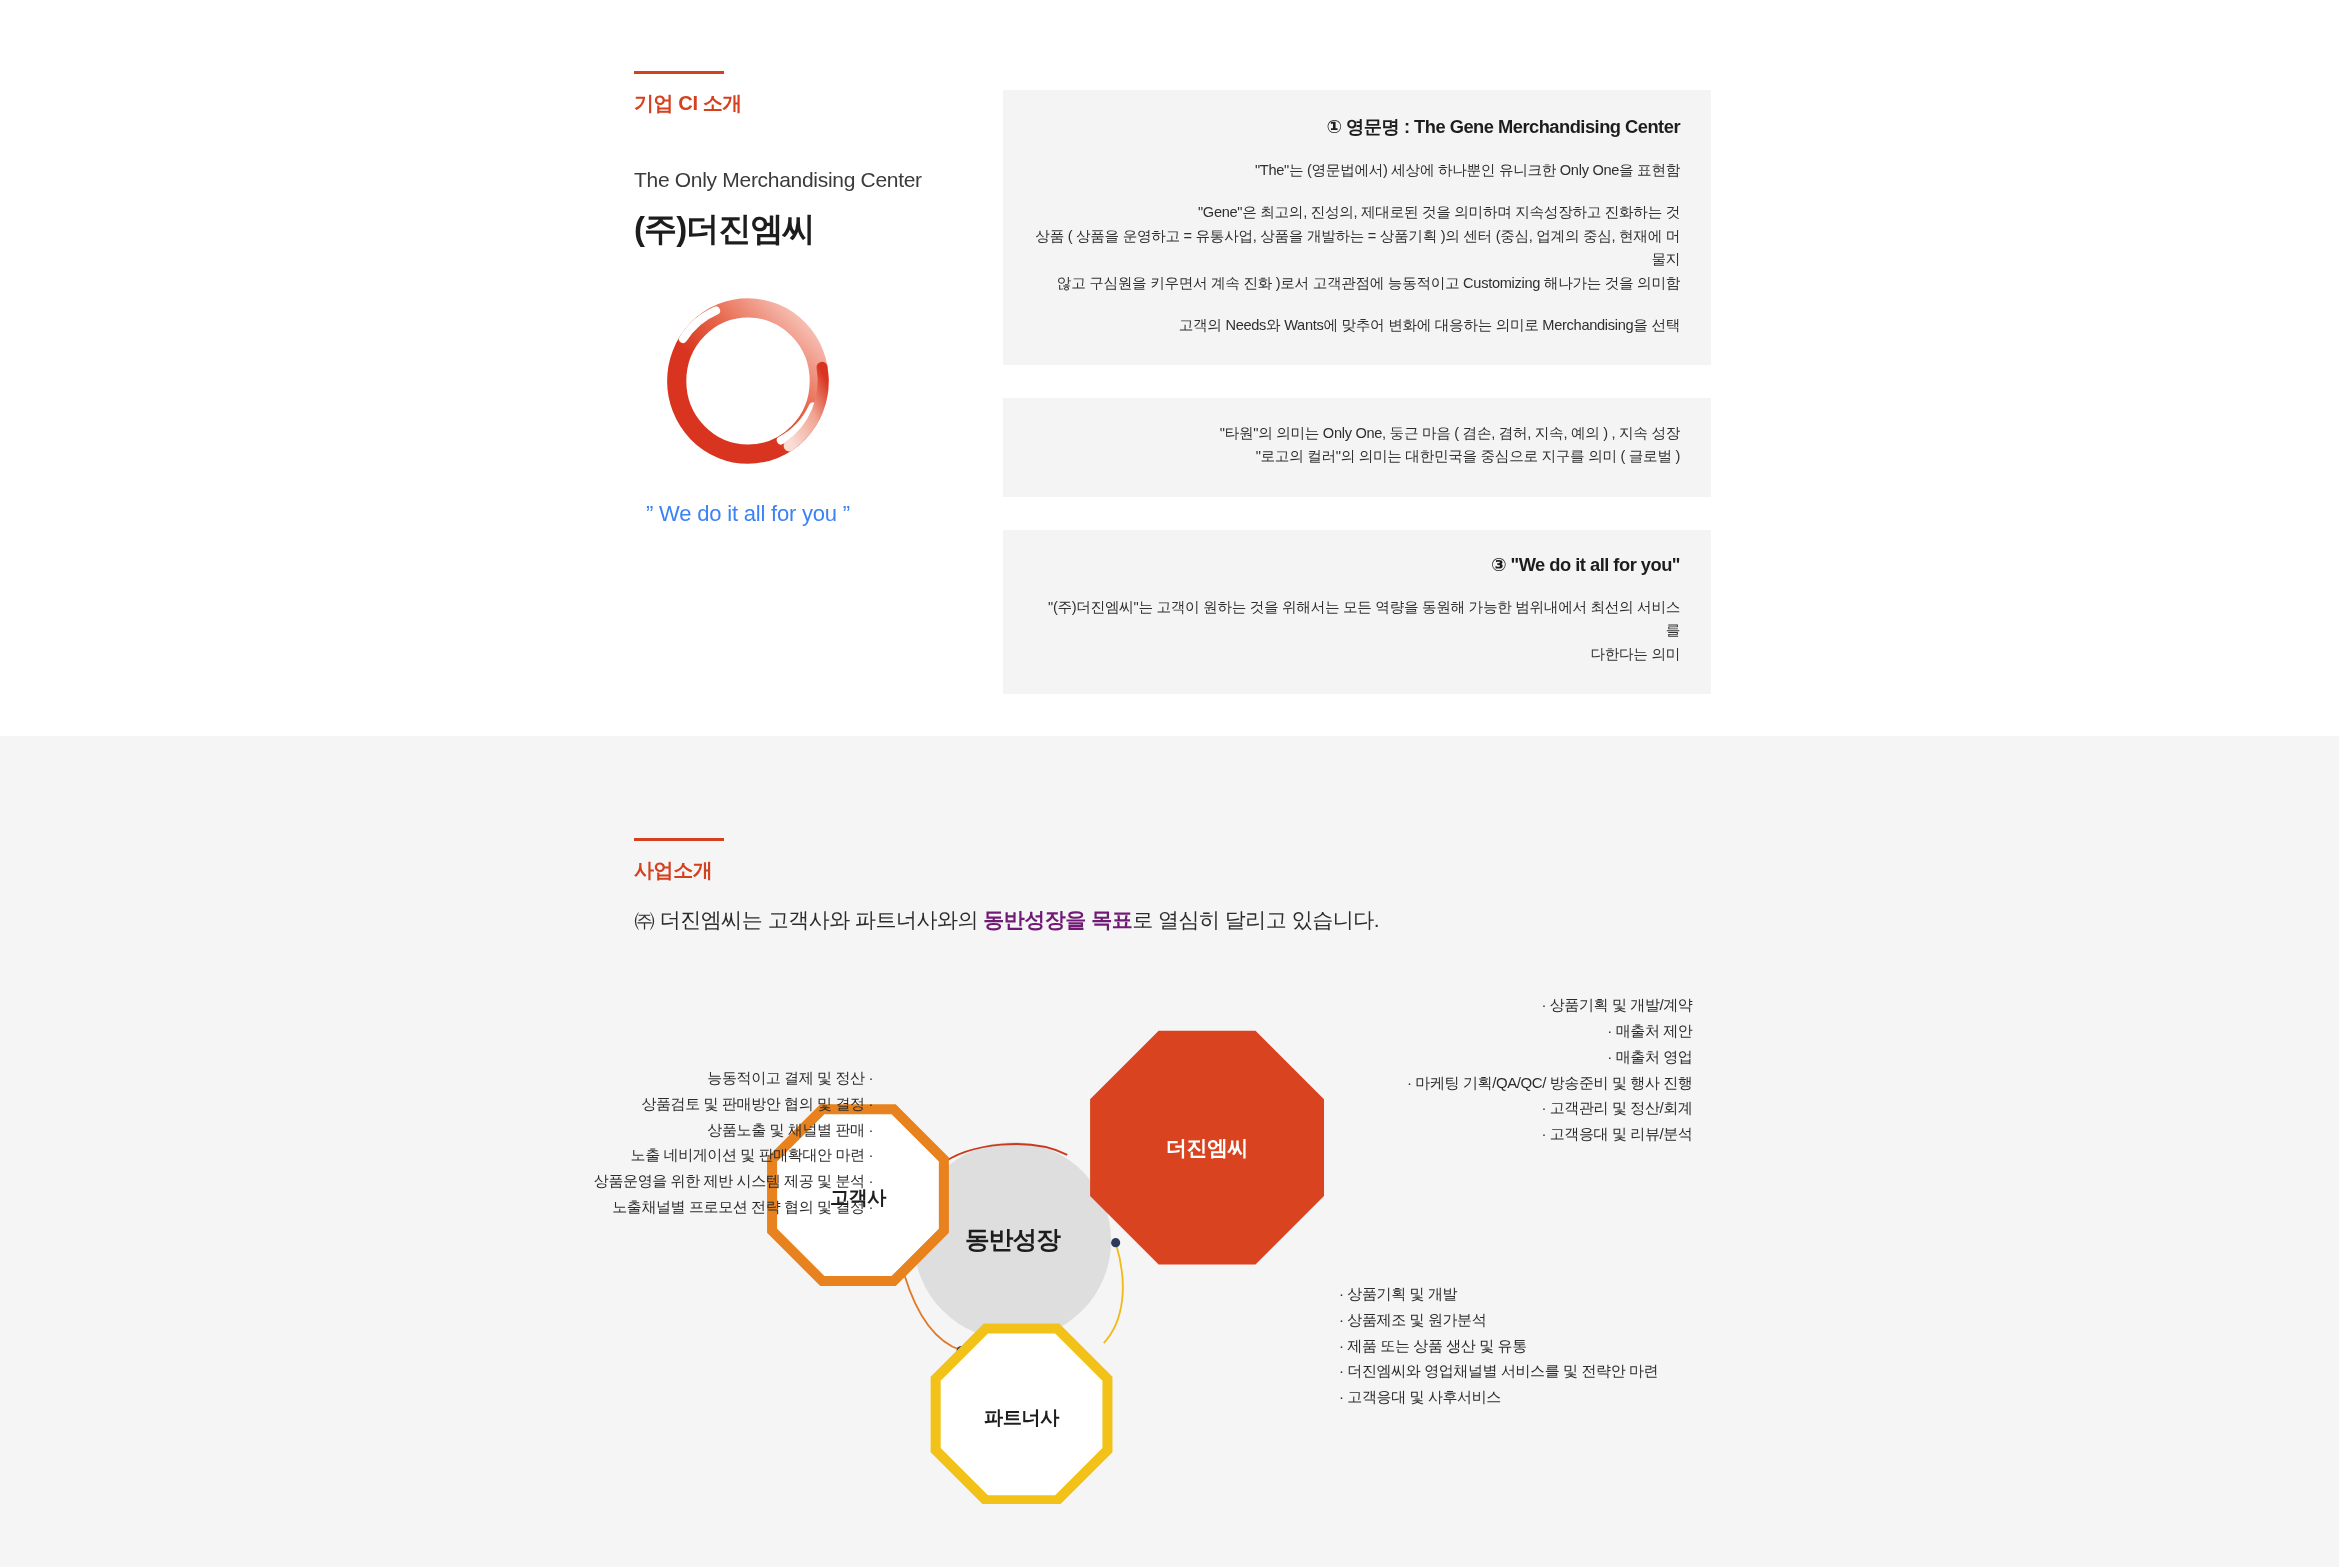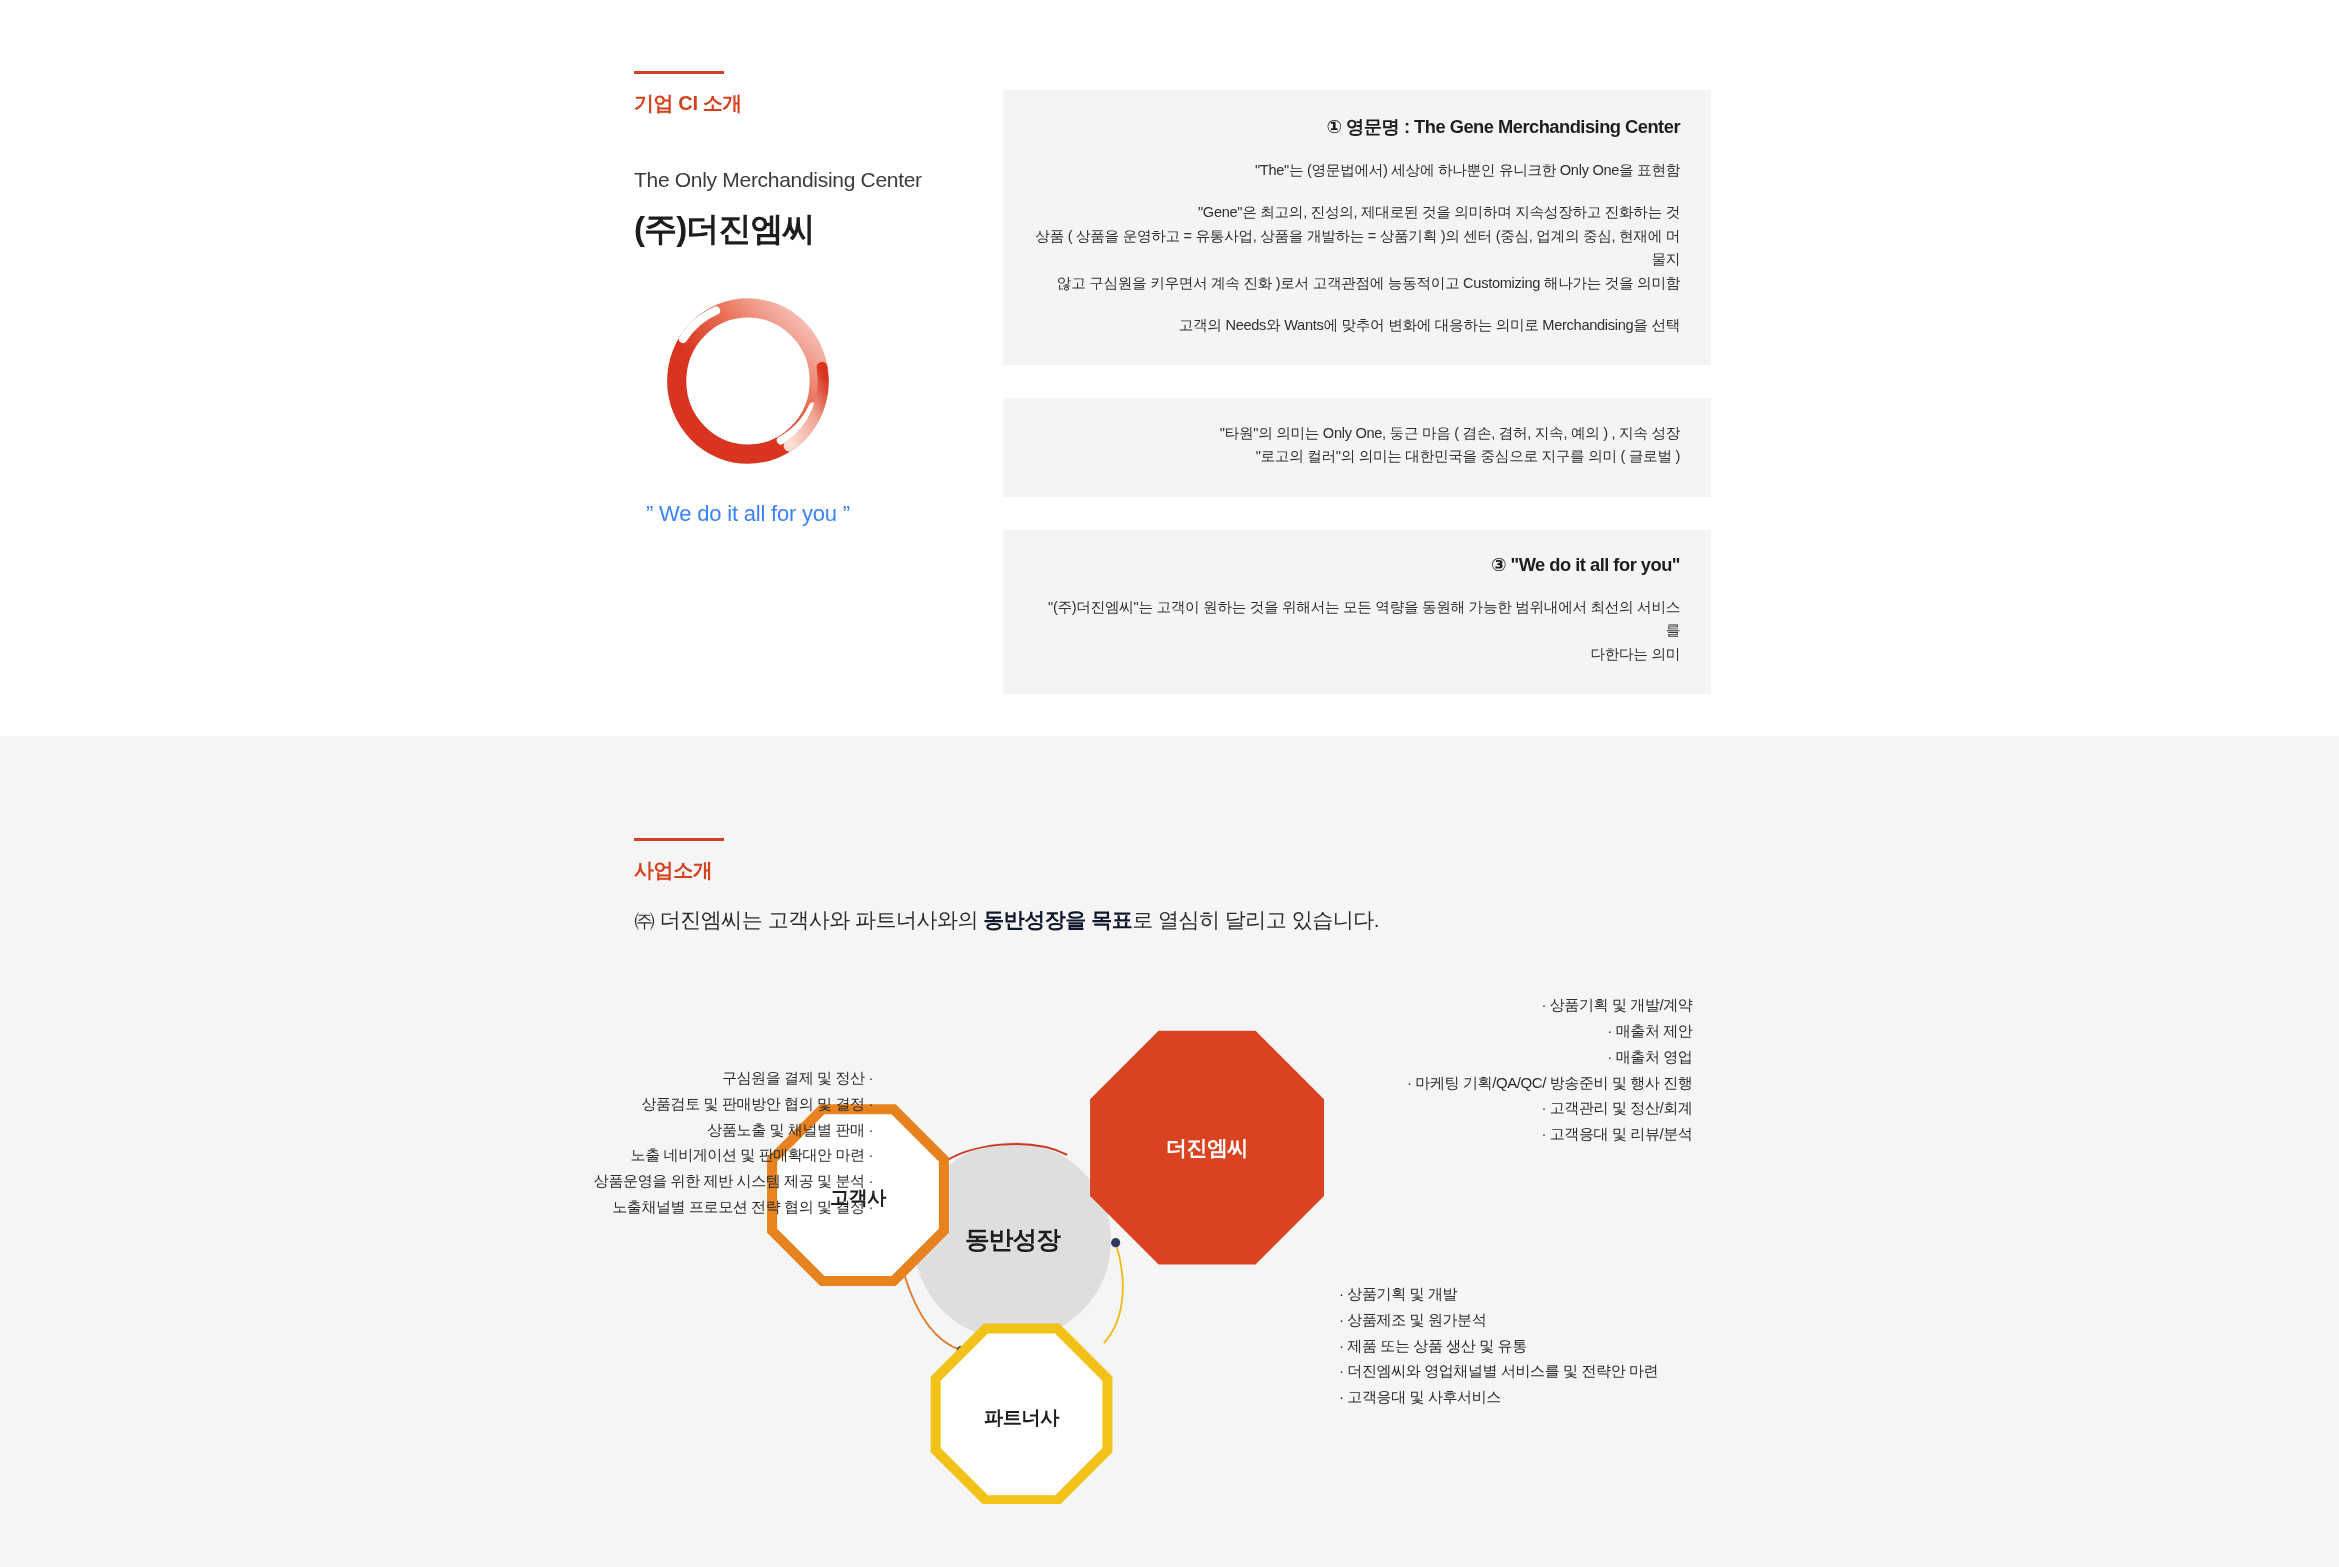--- a/index.html
+++ b/index.html
@@ -122,21 +122,21 @@
     top: 102px;
   }
   #biz-lead {
     position: absolute;
     left: 634px;
     top: 170px;
     font-size: 21px;
     color: #2b2b2b;
     letter-spacing: -0.5px;
   }
-  #biz-lead b { font-weight: 700; color: #0f172a; }
+  #biz-lead b { font-weight: 700; color: #701a75; }
 
   
   #diagram {
     position: absolute;
     left: 603px;
     top: 238px;
     width: 1188px;
     height: 530px;
   }
   #diagram svg { display: block; }
@@ -244,21 +244,21 @@
     <div class="sec-kicker">사업소개</div>
   </div>
 
   <div id="biz-lead">
     <span>㈜ 더진엠씨는 고객사와 파트너사와의 </span><b>동반성장을 목표</b><span>로 열심히 달리고 있습니다.</span>
   </div>
 
   <div id="diagram">
 
     <div class="bullet-list" id="list-customer">
-      <div>구심원을 결제 및 정산 ·</div>
+      <div>능동적이고 결제 및 정산 ·</div>
       <div>상품검토 및 판매방안 협의 및 결정 ·</div>
       <div>상품노출 및 채널별 판매 ·</div>
       <div>노출 네비게이션 및 판매확대안 마련 ·</div>
       <div>상품운영을 위한 제반 시스템 제공 및 분석 ·</div>
       <div>노출채널별 프로모션 전략 협의 및 결정 ·</div>
     </div>
 
     <div class="bullet-list" id="list-tgmc">
       <div>· 상품기획 및 개발/계약</div>
       <div>· 매출처 제안</div>

